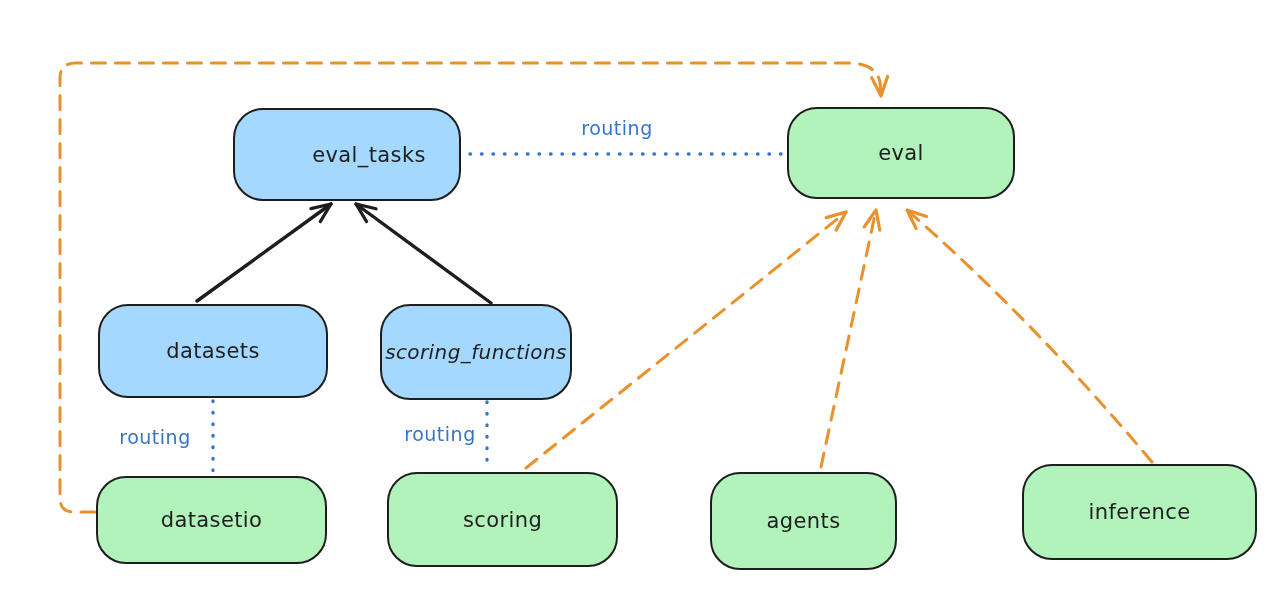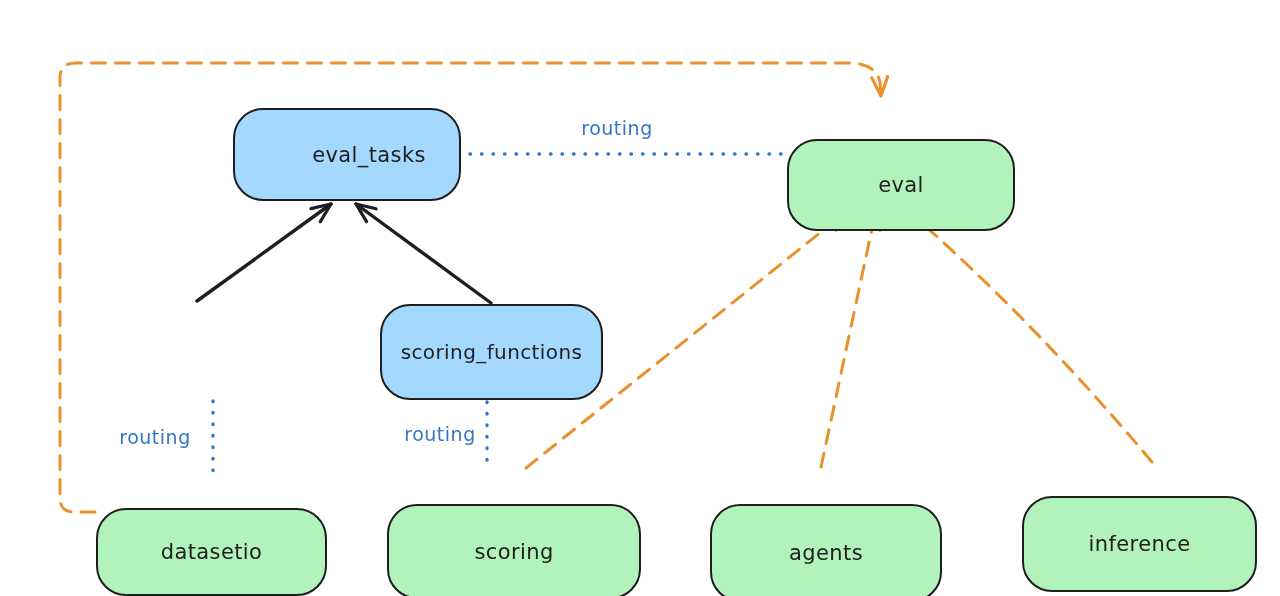--- a/index.html
+++ b/index.html
@@ -38,21 +38,21 @@
     display: flex;
     align-items: center;
     justify-content: center;
     border: 2.5px solid var(--ink);
     border-radius: 30px;
     font-size: 21px;
     letter-spacing: 0.4px;
     color: var(--ink);
   }
   .node-blue  { background: var(--node_blue_fill); }
-  .node-green { background: var(--node_green_fill); margin-top: 32px; }
+  .node-green { background: var(--node_green_fill); }
   .edge-label {
     position: absolute;
     transform: translate(-50%, -50%);
     font-size: 19px;
     font-weight: normal;
     letter-spacing: 0.5px;
     color: var(--blue);
     white-space: nowrap;
   }
 </style>
@@ -85,34 +85,37 @@
   </svg>
 
   <div class="node node-blue" style="left:233px; top:108px; width:228px; height:93px;padding-left:44px;">
     <span>eval_tasks</span>
   </div>
 
   <div class="node node-green" style="left:787px; top:107px; width:228px; height:92px;">
     <span>eval</span>
   </div>
 
+  <div class="node node-blue" style="left:98px; top:304px; width:230px; height:94px;">
+    <span>datasets</span>
+  </div>
 
-  <div class="node node-blue" style="left:380px; top:304px; width:223px; height:96px; font-size:20px;">
+  <div class="node node-blue" style="left:380px; top:304px; width:192px; height:96px; font-size:20px;font-style:italic;">
     <span>scoring_functions</span>
   </div>
 
   <div class="node node-green" style="left:96px; top:476px; width:231px; height:88px;">
     <span>datasetio</span>
   </div>
 
-  <div class="node node-green" style="left:387px; top:472px; width:254px; height:95px;">
+  <div class="node node-green" style="left:387px; top:472px; width:231px; height:95px;">
     <span>scoring</span>
   </div>
 
-  <div class="node node-green" style="left:710px; top:472px; width:232px; height:98px;">
+  <div class="node node-green" style="left:710px; top:472px; width:187px; height:98px;">
     <span>agents</span>
   </div>
 
   <div class="node node-green" style="left:1022px; top:464px; width:235px; height:96px;">
     <span>inference</span>
   </div>
 
   <div class="edge-label" style="left:617px; top:128px;">routing</div>
   <div class="edge-label" style="left:155px; top:437px;">routing</div>
   <div class="edge-label" style="left:440px; top:434px;">routing</div>

